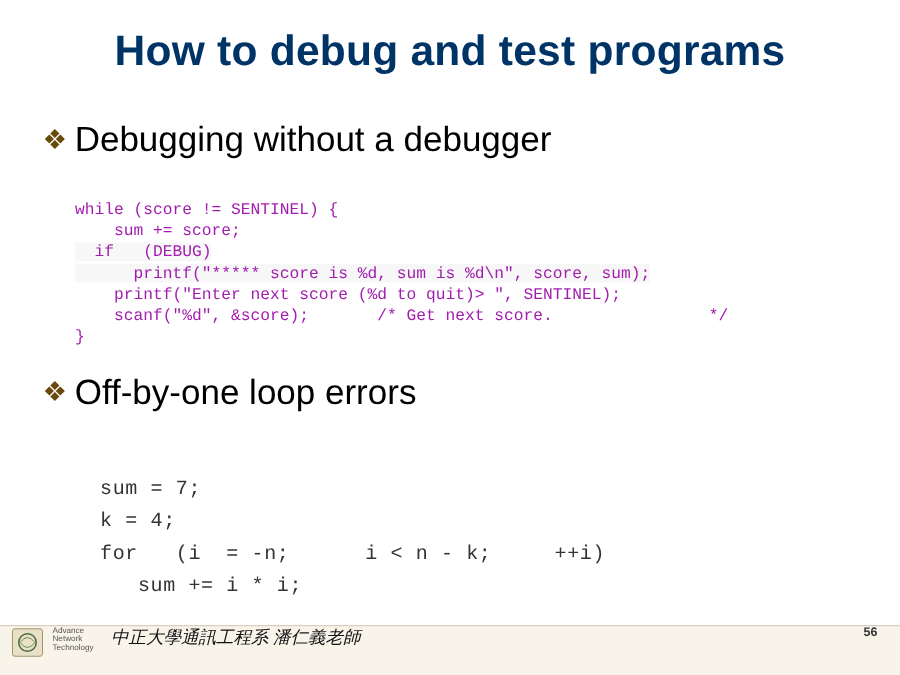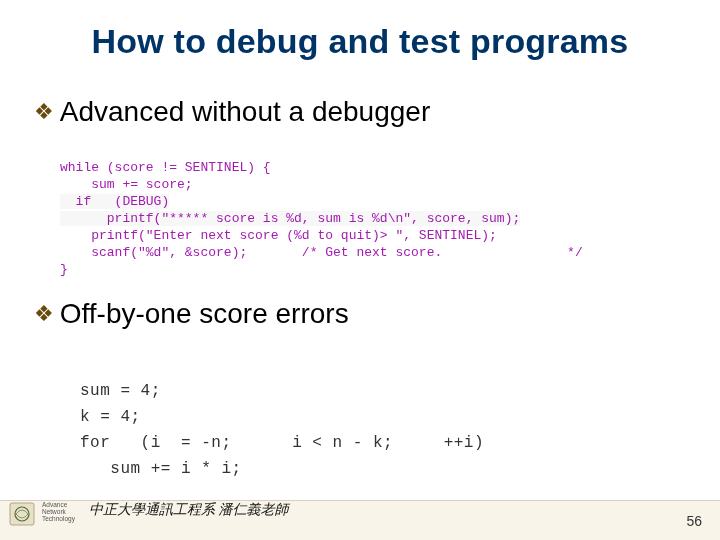--- a/index.html
+++ b/index.html
@@ -104,53 +104,54 @@
     font-style: italic;
     margin-right: 16px;
   }
   .footer-en {
     font-size: 16px;
     color: #111;
   }
   .page-num {
     position: absolute;
     right: 18px;
-    bottom: 11px;
-    font-size: 14px;
+    bottom: 28px;
+    font-size: 10px;
     color: #333;
+    font-weight: bold;
   }
 </style>
 </head>
 <body>
 
 <div class="slide">
 
   <div class="title">How to debug and test programs</div>
 
   <div class="bullet" style="top:96px;">
     <span class="diamond">❖</span>
-    <span>Advanced without a debugger</span>
+    <span>Debugging without a debugger</span>
   </div>
 
   <div class="code1">
 <span>while (score != SENTINEL) {</span>
 <span>    sum += score;</span>
 <span class="highlight">  if   (DEBUG)</span>
 <span class="highlight">      printf("***** score is %d, sum is %d\n", score, sum);</span>
 <span>    printf("Enter next score (%d to quit)&gt; ", SENTINEL);</span>
 <span>    scanf("%d", &amp;score);       /* Get next score.                */</span>
 <span>}</span></div>
 
   <div class="bullet" style="top:298px;">
     <span class="diamond">❖</span>
-    <span>Off-by-one score errors</span>
+    <span>Off-by-one loop errors</span>
   </div>
 
   <div class="code2">
-<span>sum = 4;</span>
+<span>sum = 7;</span>
 <span>k = 4;</span>
 <span>for   (i  = -n;      i &lt; n - k;     ++i)</span>
 <span>   sum += i * i;</span></div>
 
   <div class="footer">
     <div class="footer-logo">
       <svg width="26" height="24" viewBox="0 0 26 24">
         <rect x="1" y="1" width="24" height="22" rx="2" fill="#e8e0c8" stroke="#8a7a4a" stroke-width="0.6"></rect>
         <circle cx="13" cy="12" r="7" fill="none" stroke="#4a6a3a" stroke-width="1.2"></circle>
         <path d="M7 12 Q13 4 19 12 Q13 20 7 12" fill="none" stroke="#6a8a4a" stroke-width="0.8"></path>

